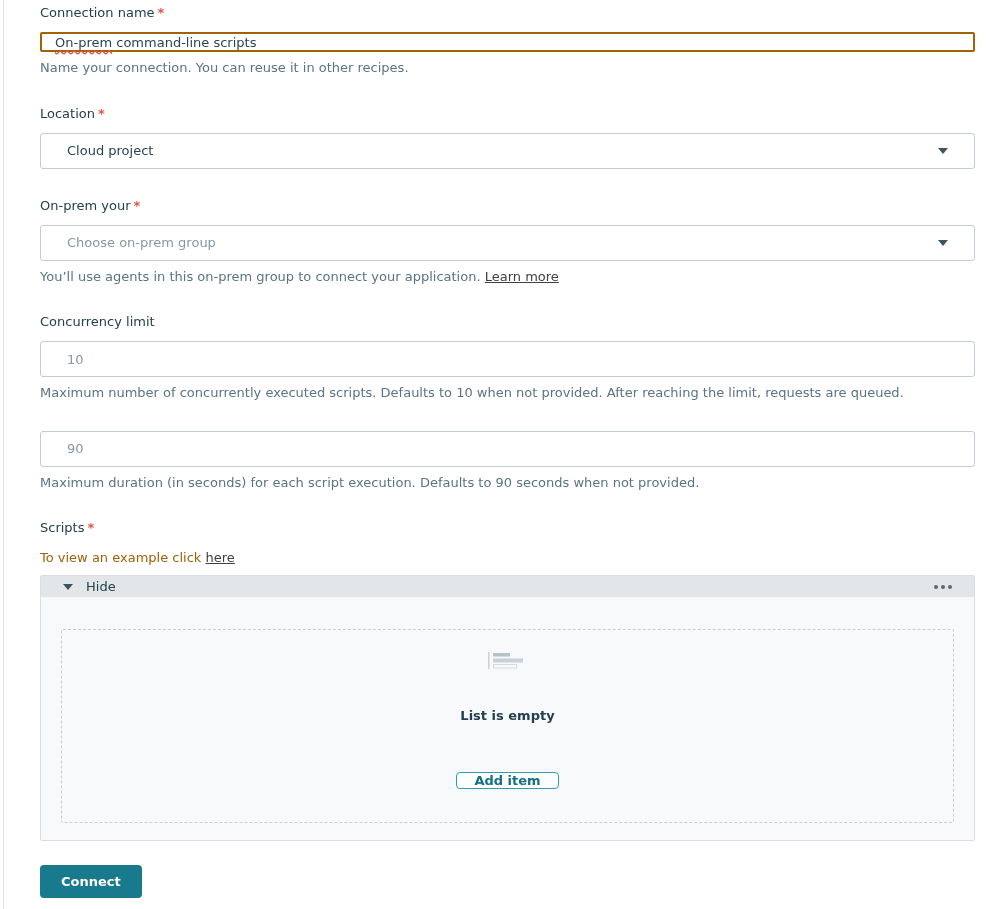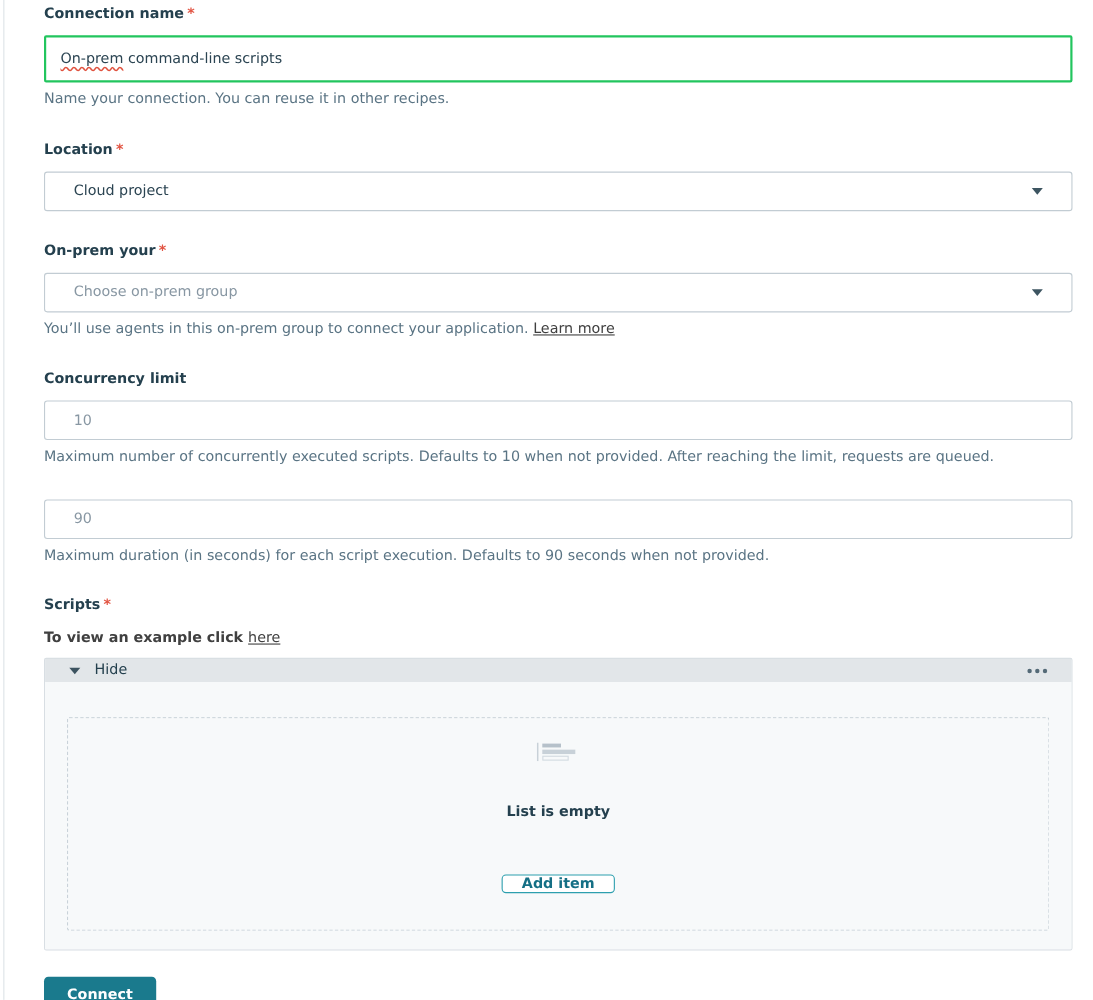--- a/index.html
+++ b/index.html
@@ -14,33 +14,33 @@
   }
   .left-divider {
     position: absolute; left: 3px; top: 0; bottom: 0;
     width: 1px; background: #dde3e7;
   }
   .content {
     position: absolute; left: 40px; top: 5px; width: 935px;
   }
   .field { margin-bottom: 29px; }
   .label-row { margin-bottom: 12px; }
-  .label { font-weight: bold; font-size: 13px; color: #24404e; }
+  .label { font-weight: normal; font-size: 13px; color: #24404e; }
   .req { color: #e25544; font-weight: bold; margin-left: 3px; font-size: 13px; vertical-align: top; }
   .control {
     width: 100%; height: 36px;
     border: 1px solid #c2ccd3; border-radius: 3px;
     background: #ffffff;
     display: flex; align-items: center;
     padding: 0 26px;
     font-family: inherit; font-size: 13px; color: #2b4452;
   }
   .textbox-focused {
-    height: 43px;
-    border: 2px solid #22c55e;
+    height: 20px;
+    border: 2px solid #a16207;
     border-radius: 2px;
     padding: 0 13px;
   }
   .misspell {
     text-decoration: underline wavy #e0523f;
     text-underline-offset: 3px;
   }
   input.control::placeholder { color: #8897a3; opacity: 1; }
   input.control { outline: none; }
   .select { justify-content: space-between; cursor: pointer; }
@@ -48,21 +48,21 @@
   .select .placeholder { color: #8897a3; }
   .caret-down {
     width: 0; height: 0;
     border-left: 5px solid transparent;
     border-right: 5px solid transparent;
     border-top: 6px solid #3d5561;
   }
   .helper { margin-top: 7px; color: #5a7484; font-size: 13px; line-height: 1.35; }
   .link { color: #404040; text-decoration: underline; cursor: pointer; }
   .example-line { margin-top: 15px; margin-bottom: 10px; color: #5a7484; }
-  .example-line .prefix { color: #404040; font-weight: bold; }
+  .example-line .prefix { color: #a16207; }
 
   .panel { border: 1px solid #d8dee3; border-radius: 2px; }
   .panel-header {
     height: 21px; background: #e2e6e9;
     display: flex; align-items: center; justify-content: space-between;
     padding: 0 22px;
   }
   .panel-toggle { display: flex; align-items: center; gap: 13px; cursor: pointer; }
   .panel-toggle .caret-down { border-top-color: #3c5360; }
   .panel-toggle-label { color: #24404e; font-size: 13px; }

